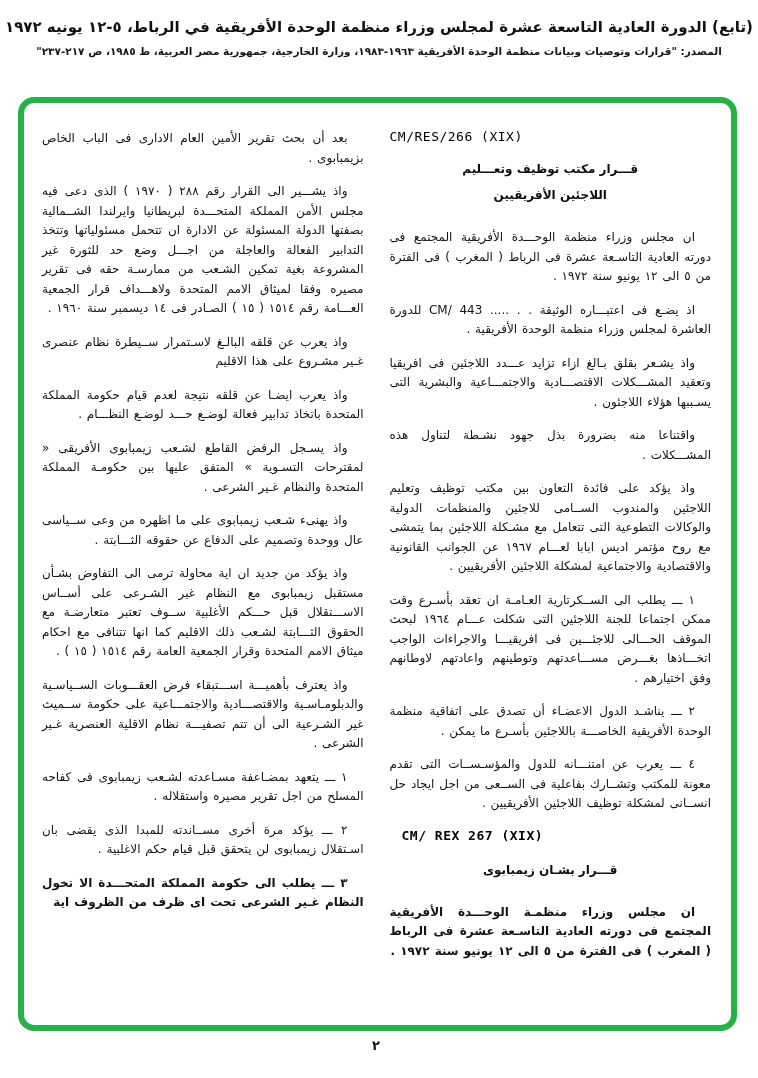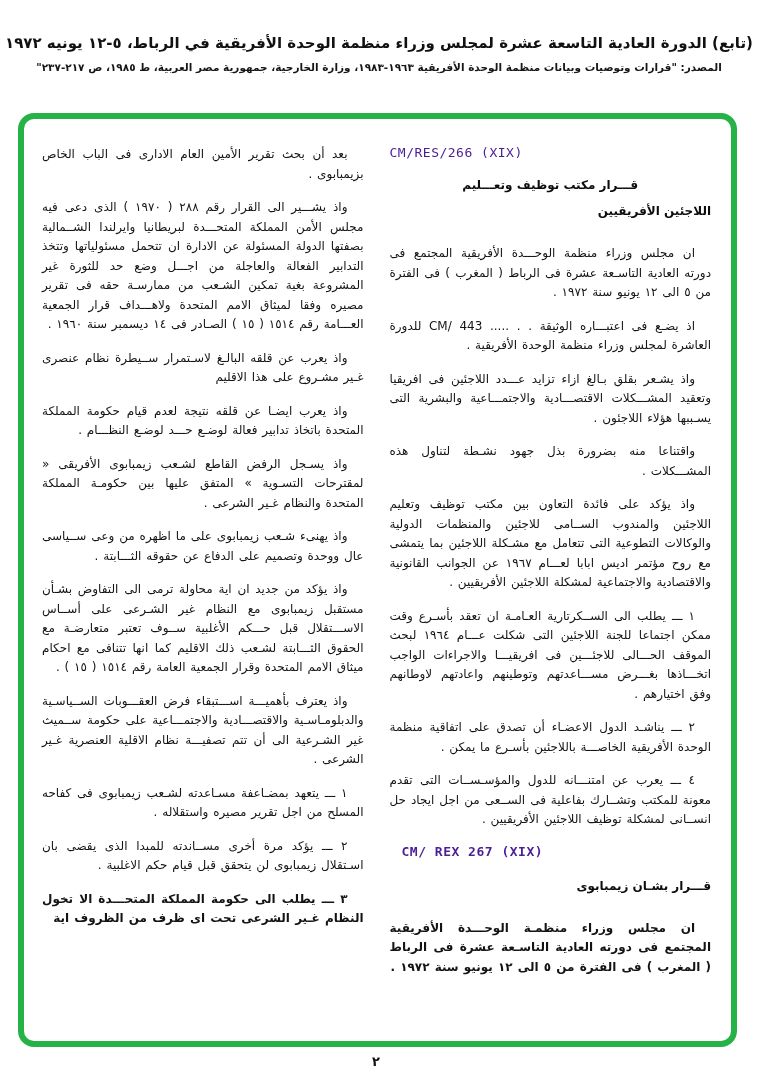--- a/index.html
+++ b/index.html
@@ -3,21 +3,21 @@
 <meta charset="utf-8">
 <style>
   * { margin: 0; padding: 0; box-sizing: border-box; }
   html, body {
     width: 758px; height: 1078px;
     background: #ffffff;
     font-family: "DejaVu Sans", sans-serif;
     color: #1a1a1a;
     overflow: hidden;
   }
-  .page { position: relative; width: 758px; height: 873px; direction: rtl; margin-top: 16px; }
+  .page { position: relative; width: 758px; height: 873px; direction: rtl; }
 
   
   .hdr { position: absolute; top: 18px; left: 0; right: 0; text-align: center; }
   .h-title {
     font-size: 15px; font-weight: bold; letter-spacing: 0;
     color: #111;
   }
   .h-source {
     margin-top: 9px;
     font-size: 10.5px; font-weight: bold; color: #161616;
@@ -40,31 +40,31 @@
     padding: 26px 20px 10px 18px;
     height: 100%;
   }
   .col { flex: 1 1 0; min-width: 0; }
 
   
   .docref {
     direction: ltr; text-align: left;
     font-family: "DejaVu Sans Mono", monospace;
     font-size: 13px; letter-spacing: 0.5px;
-    color: #4c1d95;
+    color: #000000;
     margin-bottom: 12px;
   }
   .docref2 { margin-top: 10px; padding-left: 12px; margin-bottom: 14px; font-weight: bold; }
   .res-title {
     text-align: center;
     font-size: 12px; font-weight: bold;
     line-height: 26px;
     color: #0d0d0d;
   }
-  .res-title.last { margin-bottom: 20px; text-align: right; }
+  .res-title.last { margin-bottom: 20px; }
   .para {
     direction: rtl;
     text-align: justify;
     font-size: 12px;
     line-height: 19.5px;
     text-indent: 16px;
     margin-bottom: 14px;
     color: #141414;
     word-spacing: 1px;
   }

